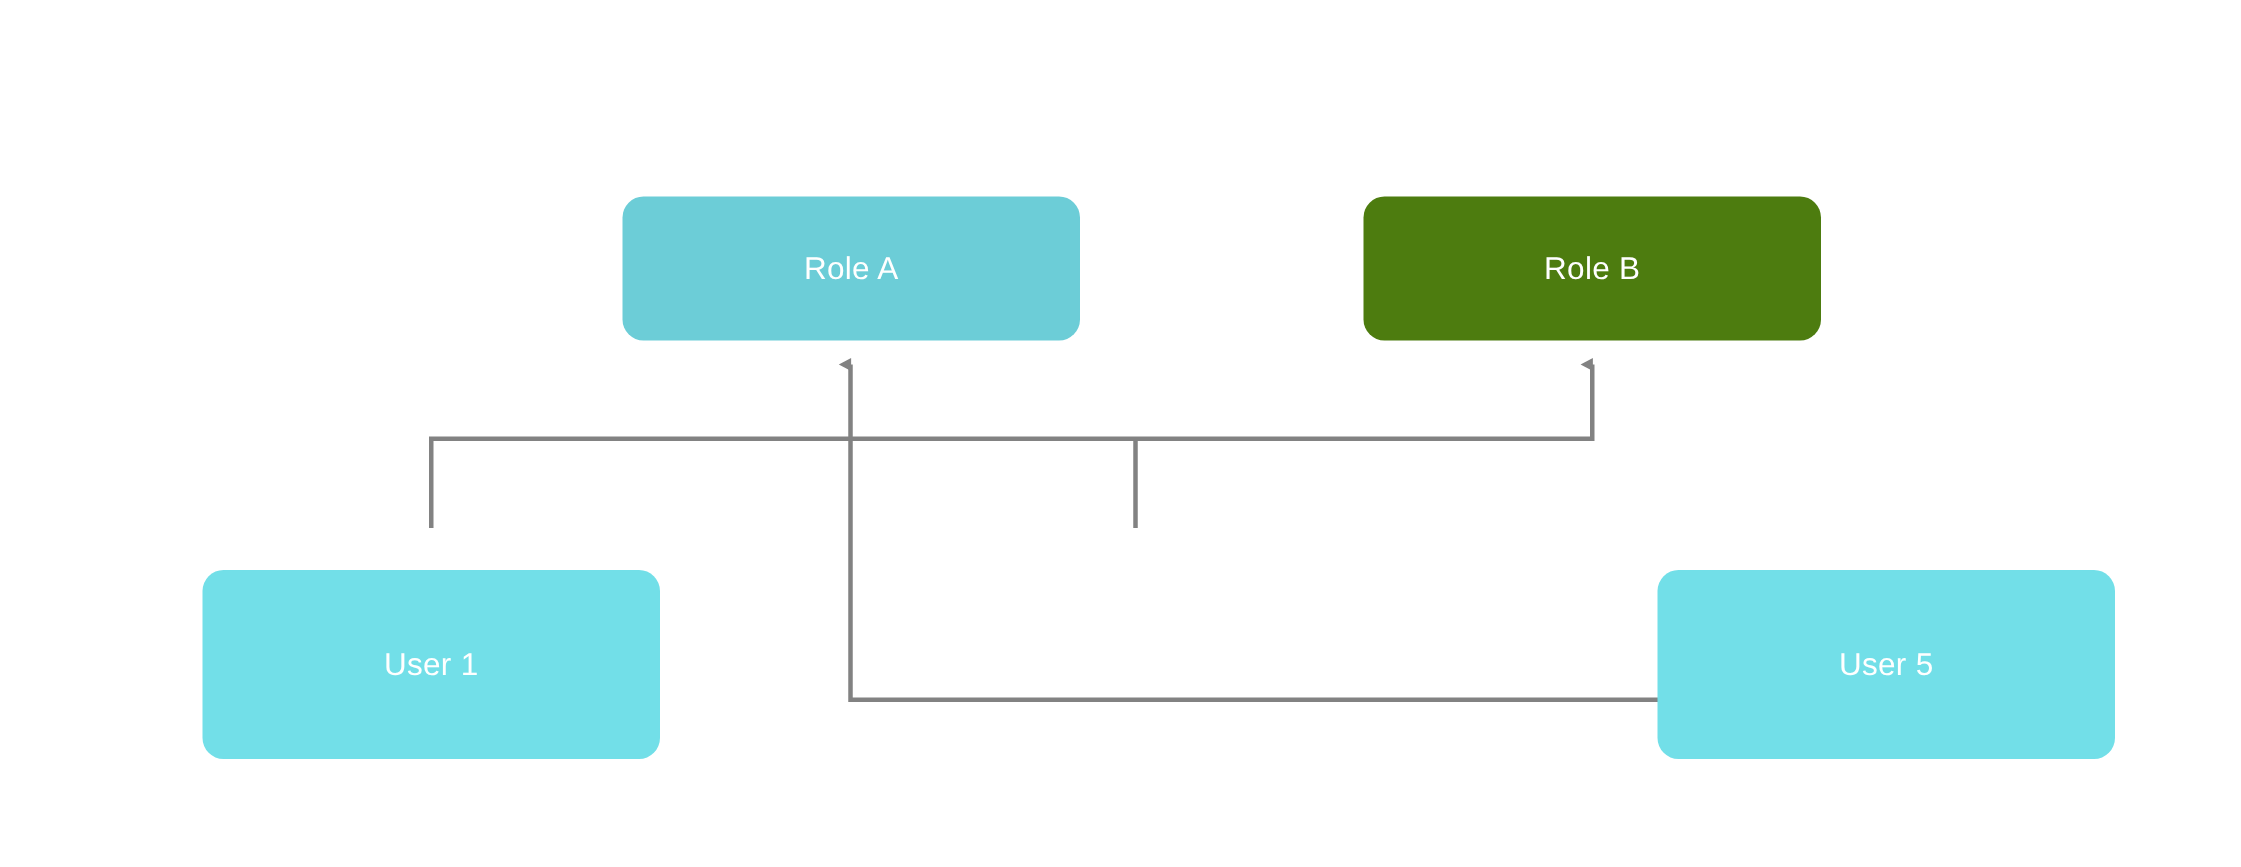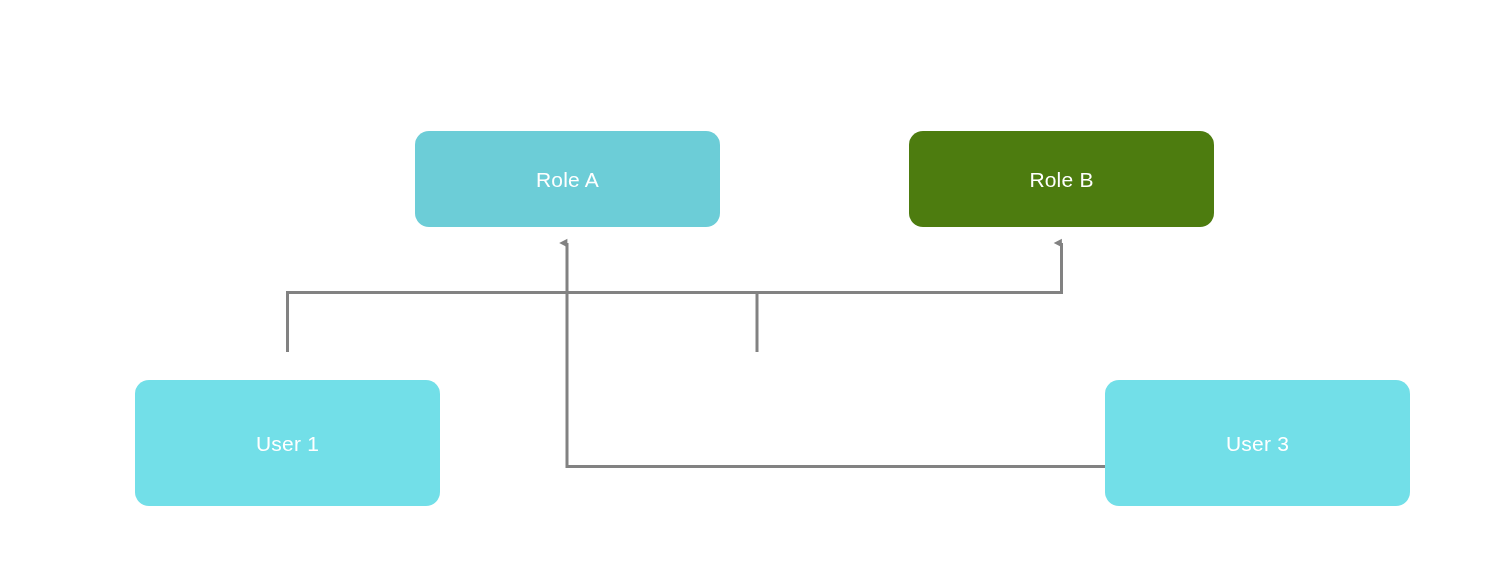--- a/index.html
+++ b/index.html
@@ -91,16 +91,16 @@
   <div class="node node-role" id="node-role-b" style="background: #4d7c0f; justify-content: center;">
     <span class="node-label">Role B</span>
   </div>
 
   <div class="node node-user" id="node-user-1" style="background: rgb(114, 223, 232);">
     <span class="node-label">User 1</span>
   </div>
 
 
   <div class="node node-user" id="node-user-3" style="background: rgb(114, 223, 232);">
-    <span class="node-label">User 3</span>
+    <span class="node-label">User 5</span>
   </div>
 
 </div>
 
 </body></html>

